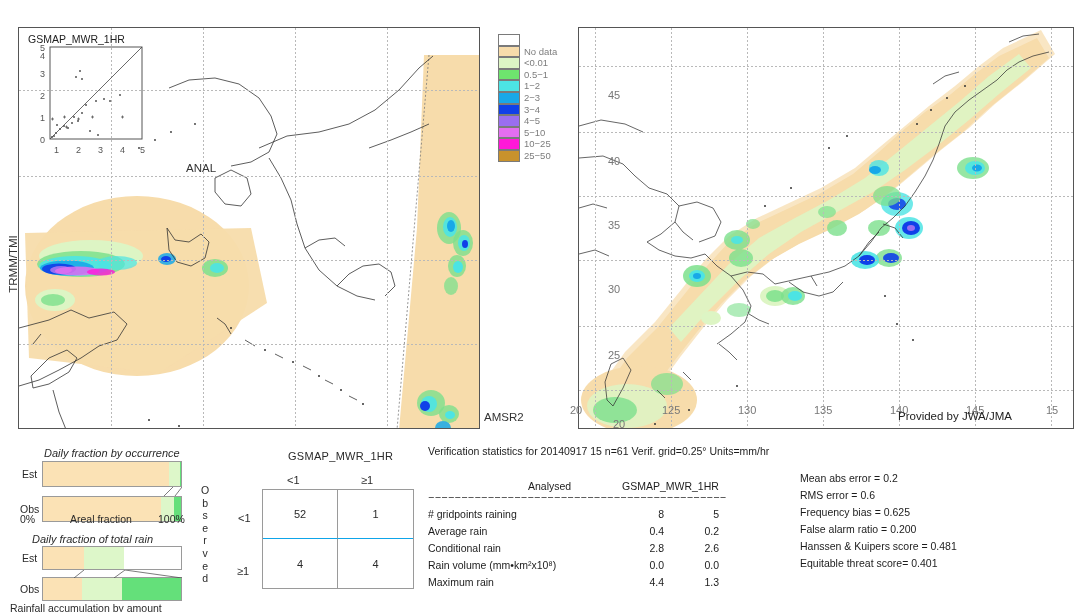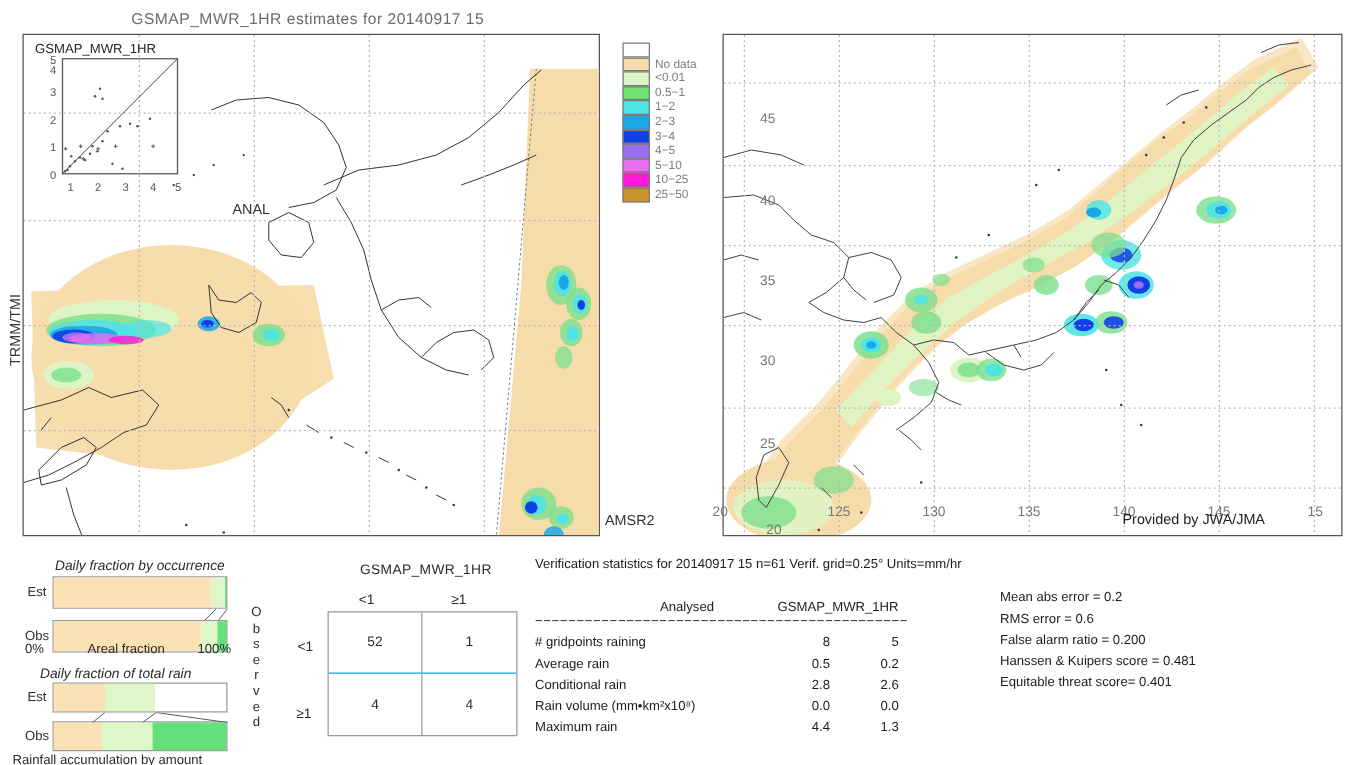--- a/index.html
+++ b/index.html
@@ -118,21 +118,20 @@
   .vs-v1 { position: absolute; left: 200px; width: 36px; text-align: right; }
   .vs-v2 { position: absolute; left: 255px; width: 36px; text-align: right; }
   .vs-right { position: absolute; }
   .vs-rline { height: 17px; font-size: 10.5px; color: #1c1c1c; white-space: nowrap; }
 </style>
 </head>
 <body>
 
 <div id="root">
 
-  <div class="ttl" style="left:105px; top:8px;">GSMAP_MWR_1HR estimates for 20140917 15</div>
 
   <div class="mapframe" id="leftmap" style="left:18px; top:27px; width:462px; height:402px;">
     <svg width="462" height="402" viewBox="0 0 462 402" style="position:absolute;left:0;top:0;">
       <defs>
         <clipPath id="lclip">
             <rect x="0" y="0" width="462" height="402"></rect>
           </clipPath>
       </defs>
       <g clip-path="url(#lclip)">
 
@@ -543,21 +542,21 @@
   <div class="vs-dash" style="left:428px; top:491px;">−−−−−−−−−−−−−−−−−−−−−−−−−−−−−−−−−−−−−−−−−−−−−</div>
 
   <div class="vs-tbl" id="vs-rows" style="left:428px; top:508px; width:360px;">
       <div class="vs-line">
         <span class="vs-name"># gridpoints raining</span>
         <span class="vs-v1">8</span>
         <span class="vs-v2">5</span>
       </div>
       <div class="vs-line">
         <span class="vs-name">Average rain</span>
-        <span class="vs-v1">0.5</span>
+        <span class="vs-v1">0.4</span>
         <span class="vs-v2">0.2</span>
       </div>
       <div class="vs-line">
         <span class="vs-name">Conditional rain</span>
         <span class="vs-v1">2.8</span>
         <span class="vs-v2">2.6</span>
       </div>
       <div class="vs-line">
         <span class="vs-name">Rain volume (mm•km²x10⁸)</span>
         <span class="vs-v1">0.0</span>
@@ -566,18 +565,19 @@
       <div class="vs-line">
         <span class="vs-name">Maximum rain</span>
         <span class="vs-v1">4.4</span>
         <span class="vs-v2">1.3</span>
       </div>
     </div>
 
   <div class="vs-right" id="vs-scores" style="left:800px; top:472px;">
       <div class="vs-rline">Mean abs error = 0.2</div>
       <div class="vs-rline">RMS error = 0.6</div>
+      <div class="vs-rline">Frequency bias = 0.625</div>
       <div class="vs-rline">False alarm ratio = 0.200</div>
       <div class="vs-rline">Hanssen &amp; Kuipers score = 0.481</div>
       <div class="vs-rline">Equitable threat score= 0.401</div>
     </div>
 
 </div>
 
 </body></html>

